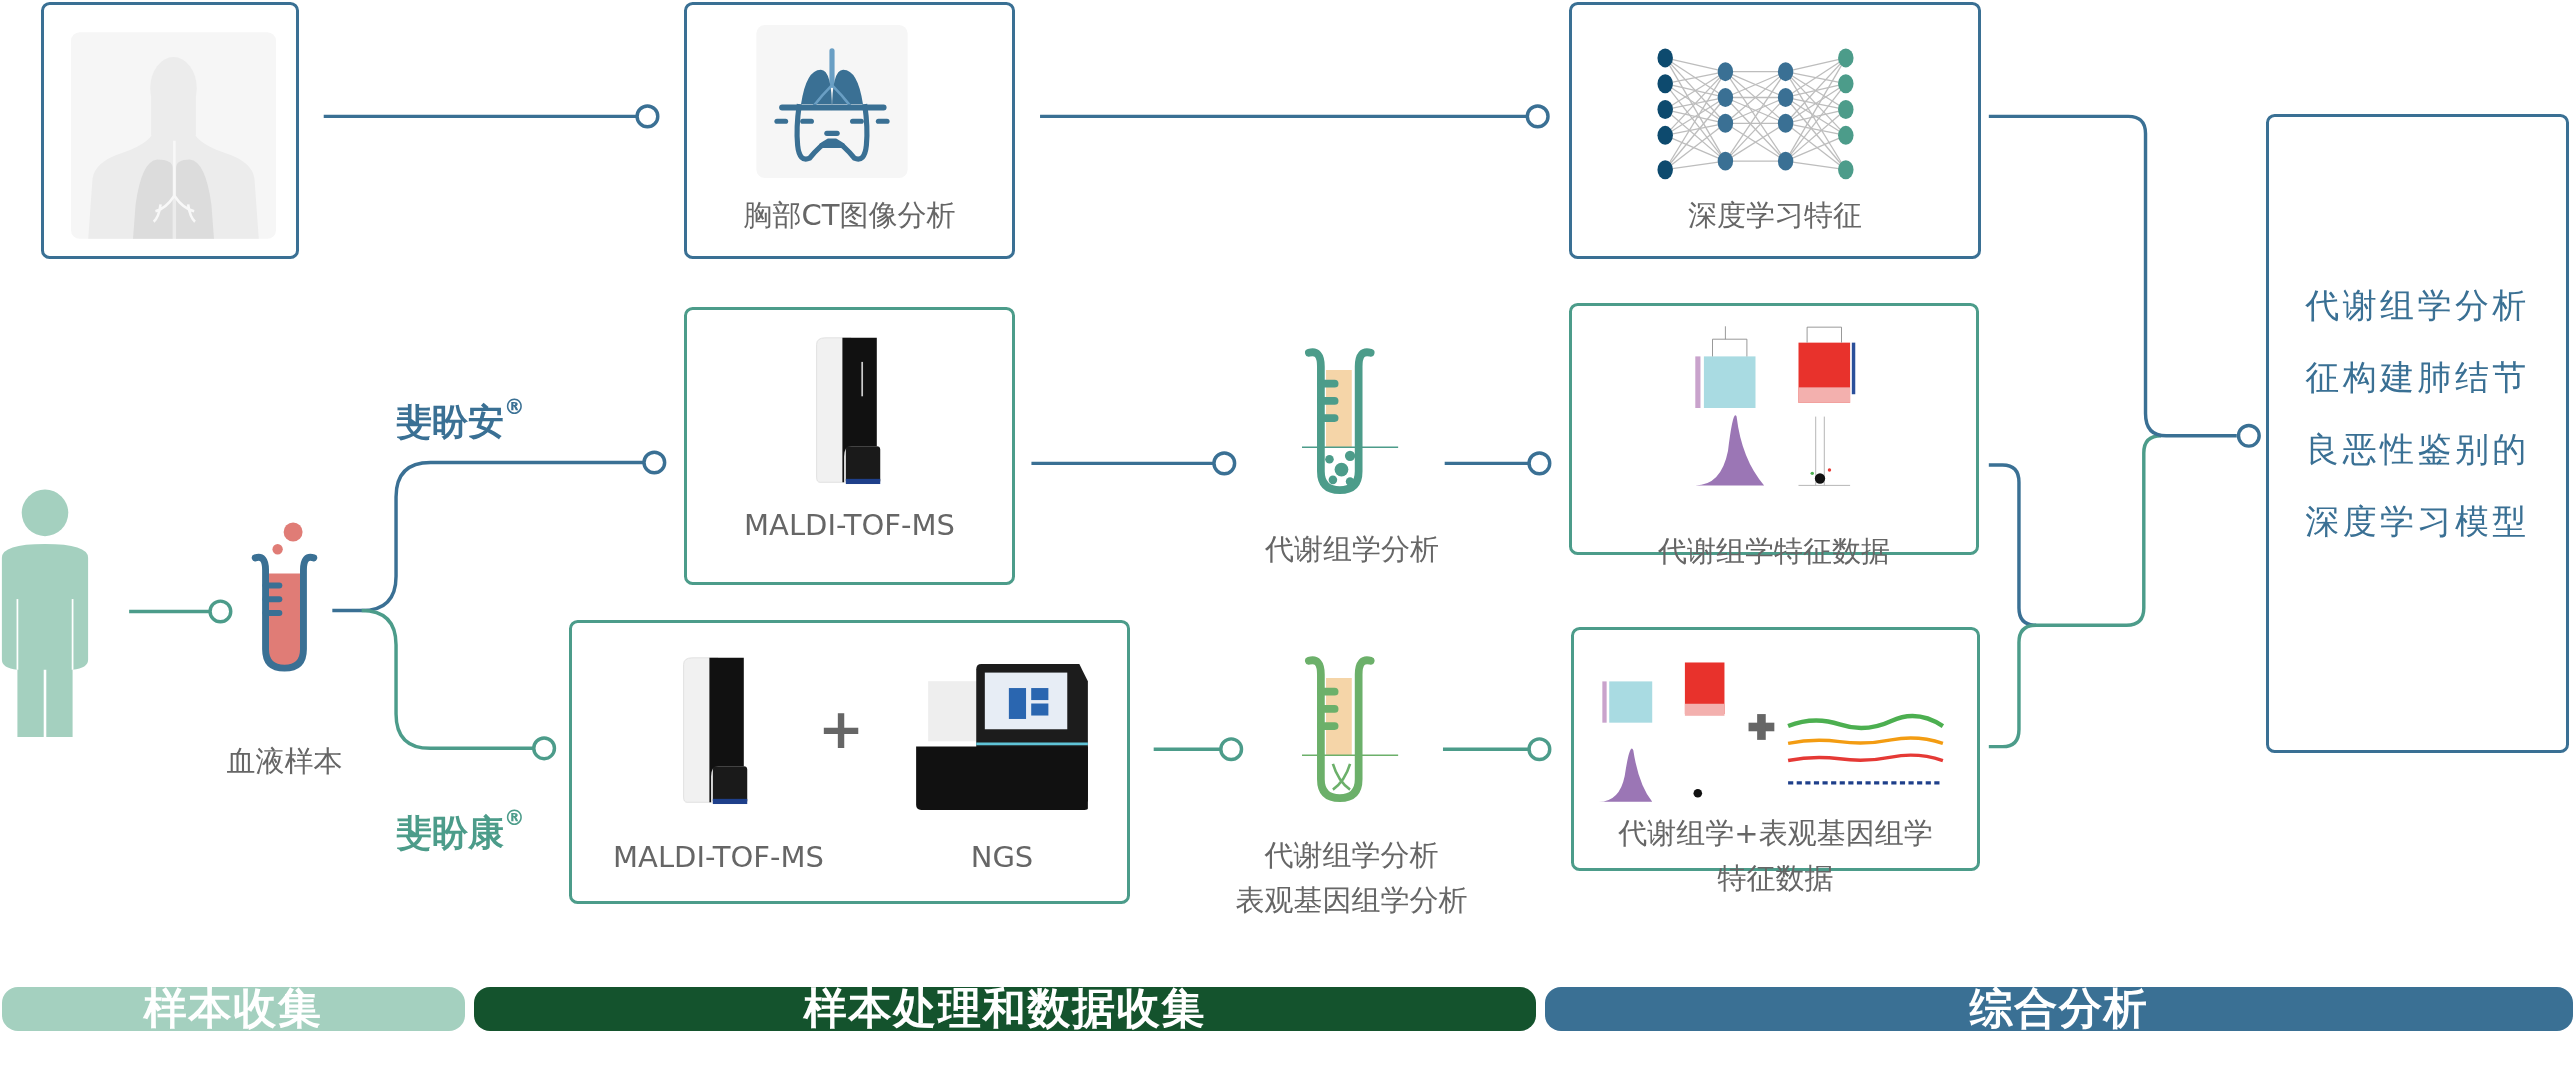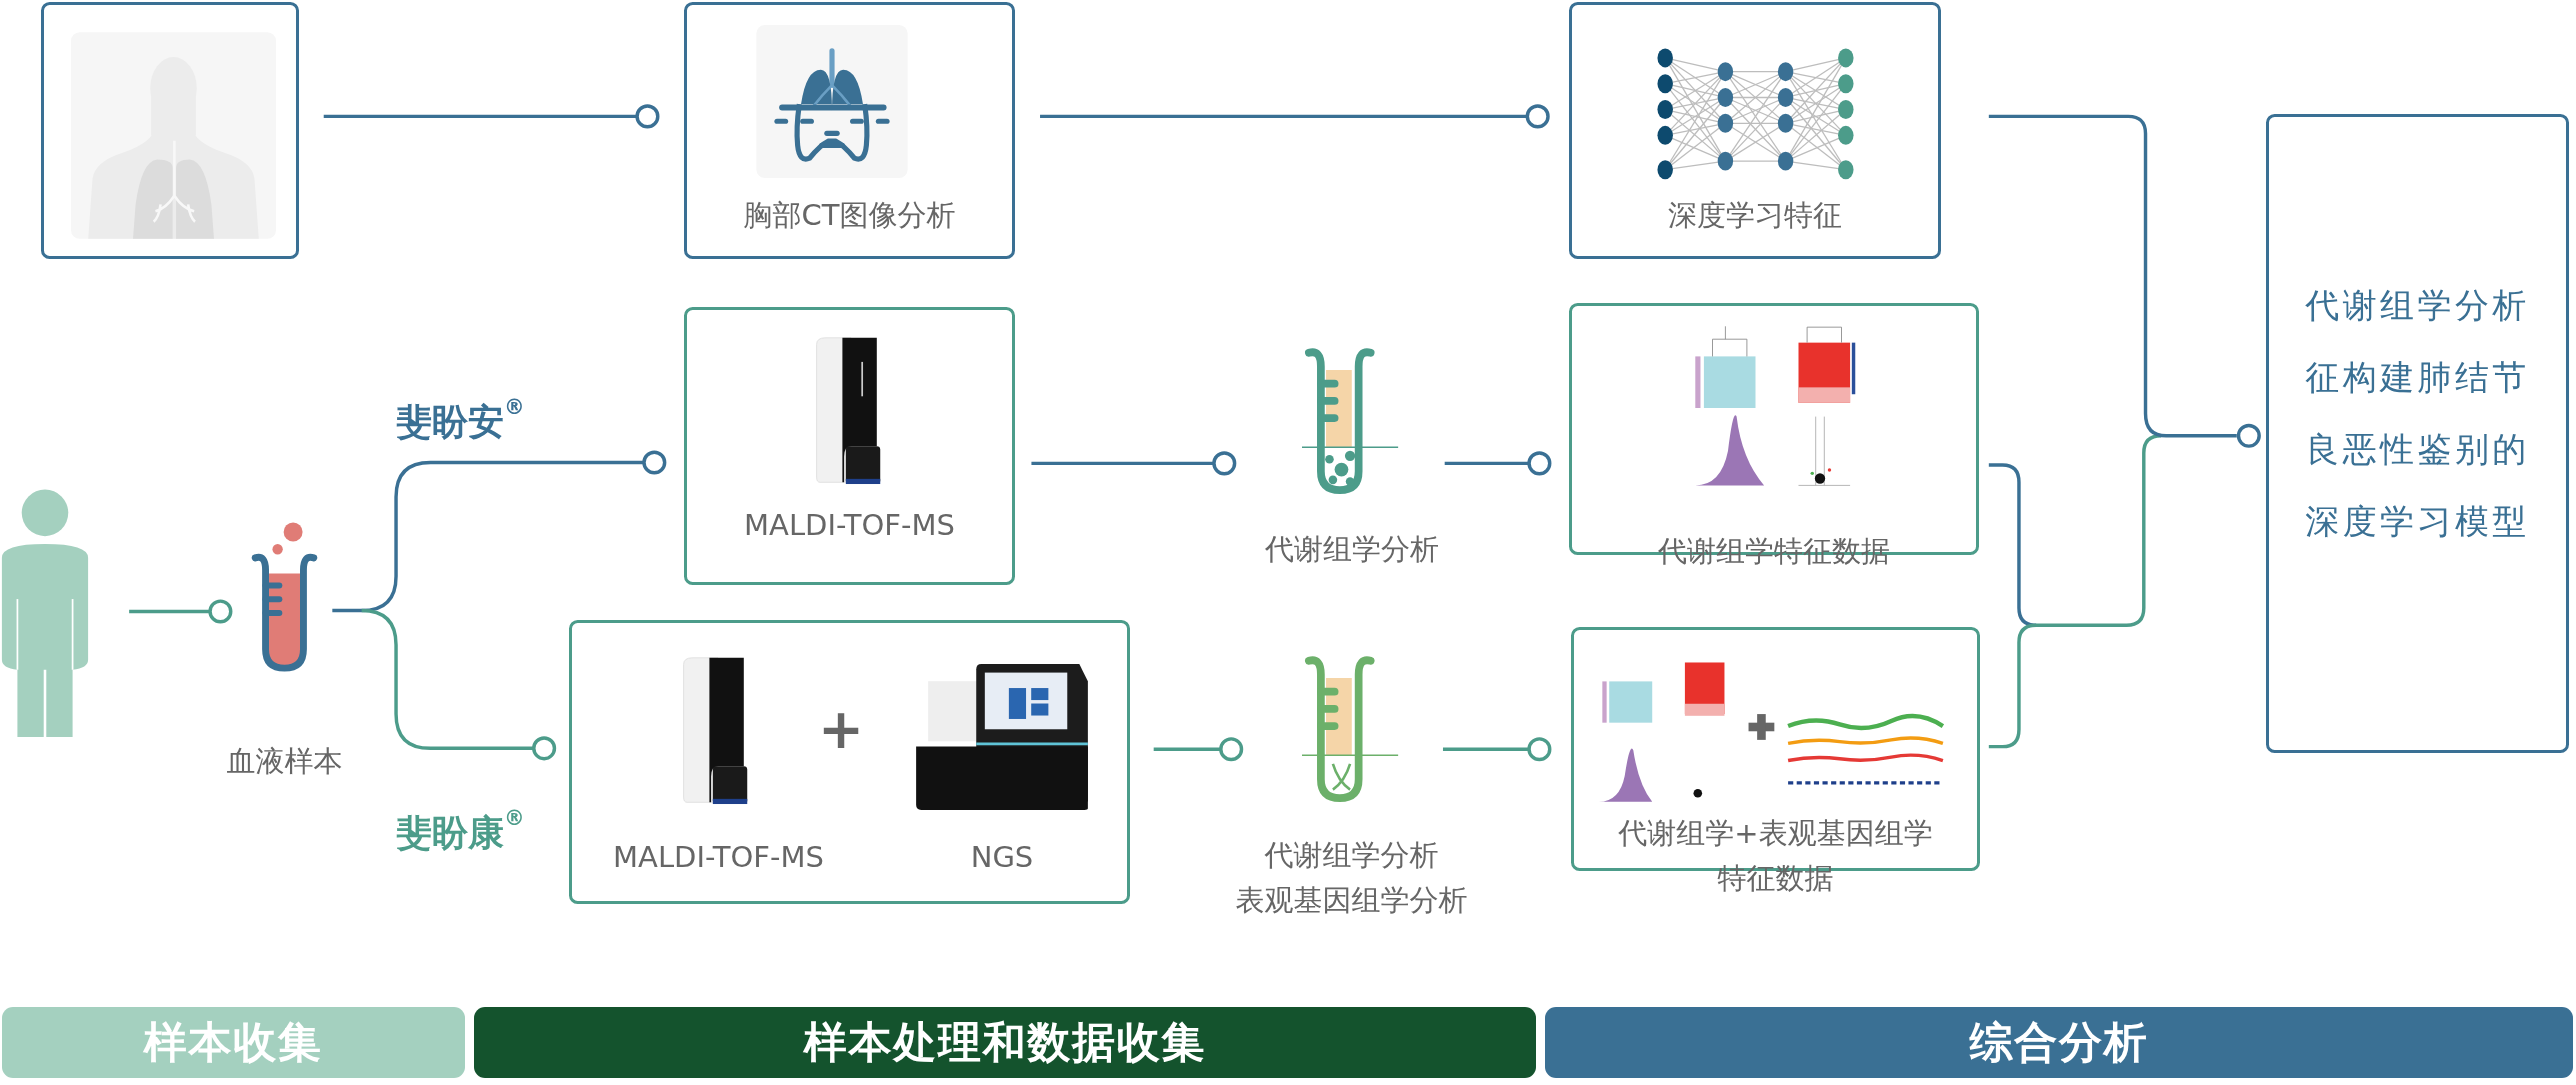--- a/index.html
+++ b/index.html
@@ -3,21 +3,21 @@
 <meta charset="utf-8">
 <style>
   html, body { margin:0; padding:0; background:#fff; }
   body { width:2576px; height:1086px; position:relative; overflow:hidden; font-family:"DejaVu Sans", "Liberation Sans", sans-serif; }
   .abs { position:absolute; }
   .box { position:absolute; border:3.4px solid #3a7094; border-radius:8.6px; background:#fff; box-sizing:border-box; }
   .box.green { border-color:#4c9c8a; }
   .lbl { position:absolute; color:#666; font-size:29px; text-align:center; white-space:nowrap; }
   .brand { position:absolute; font-weight:bold; font-size:36px; }
   .brand sup { font-size:20.7px; vertical-align:top; position:relative; top:-3.4px; }
-  .phase { position:absolute; top:987px; height:71px; border-radius:11px; color:#fff; font-size:43px; font-weight:bold; display:flex; align-items:center; justify-content:center; letter-spacing:1.7px;margin-top:20px; }
+  .phase { position:absolute; top:987px; height:44px; border-radius:16px; color:#fff; font-size:43px; font-weight:bold; display:flex; align-items:center; justify-content:center; letter-spacing:1.7px; }
   svg.lines { position:absolute; left:0; top:0; }
   .final-text { color:#3a7094; font-size:34px; line-height:72px; text-align:center; letter-spacing:3.4px; }
 </style>
 </head>
 <body>
 
 <svg class="lines" width="2576" height="1086" viewBox="0 0 2992 1261">
   <g fill="none" stroke-width="4">
 
     <line x1="376" y1="135" x2="742" y2="135" stroke="#3a7094"></line>
@@ -74,21 +74,21 @@
     <line x1="24" y1="112" x2="34" y2="112" stroke="#3a7094" stroke-width="6" stroke-linecap="round"></line>
     <line x1="54" y1="112" x2="64" y2="112" stroke="#3a7094" stroke-width="6" stroke-linecap="round"></line>
     <line x1="112" y1="112" x2="122" y2="112" stroke="#3a7094" stroke-width="6" stroke-linecap="round"></line>
     <line x1="142" y1="112" x2="152" y2="112" stroke="#3a7094" stroke-width="6" stroke-linecap="round"></line>
     <line x1="82" y1="126" x2="94" y2="126" stroke="#3a7094" stroke-width="6" stroke-linecap="round"></line>
     <line x1="76" y1="140" x2="100" y2="140" stroke="#3a7094" stroke-width="6" stroke-linecap="round"></line>
   </svg>
   <div class="lbl" style="left:0;right:0;top:191px;">胸部CT图像分析</div>
 </div>
 
-<div class="box" style="left:1569px;top:1.7px;width:372px;height:257px;">
+<div class="box" style="left:1569px;top:1.7px;width:412px;height:257px;">
   <svg id="nn" width="258" height="172" style="position:absolute;left:76px;top:34px;" viewBox="0 0 300 200">
       <line x1="20" y1="22" x2="90" y2="38" stroke="#bdbdbd" stroke-width="1.5"></line>
       <line x1="20" y1="22" x2="90" y2="68" stroke="#bdbdbd" stroke-width="1.5"></line>
       <line x1="20" y1="22" x2="90" y2="98" stroke="#bdbdbd" stroke-width="1.5"></line>
       <line x1="20" y1="22" x2="90" y2="142" stroke="#bdbdbd" stroke-width="1.5"></line>
       <line x1="20" y1="52" x2="90" y2="38" stroke="#bdbdbd" stroke-width="1.5"></line>
       <line x1="20" y1="52" x2="90" y2="68" stroke="#bdbdbd" stroke-width="1.5"></line>
       <line x1="20" y1="52" x2="90" y2="98" stroke="#bdbdbd" stroke-width="1.5"></line>
       <line x1="20" y1="52" x2="90" y2="142" stroke="#bdbdbd" stroke-width="1.5"></line>
       <line x1="20" y1="82" x2="90" y2="38" stroke="#bdbdbd" stroke-width="1.5"></line>

